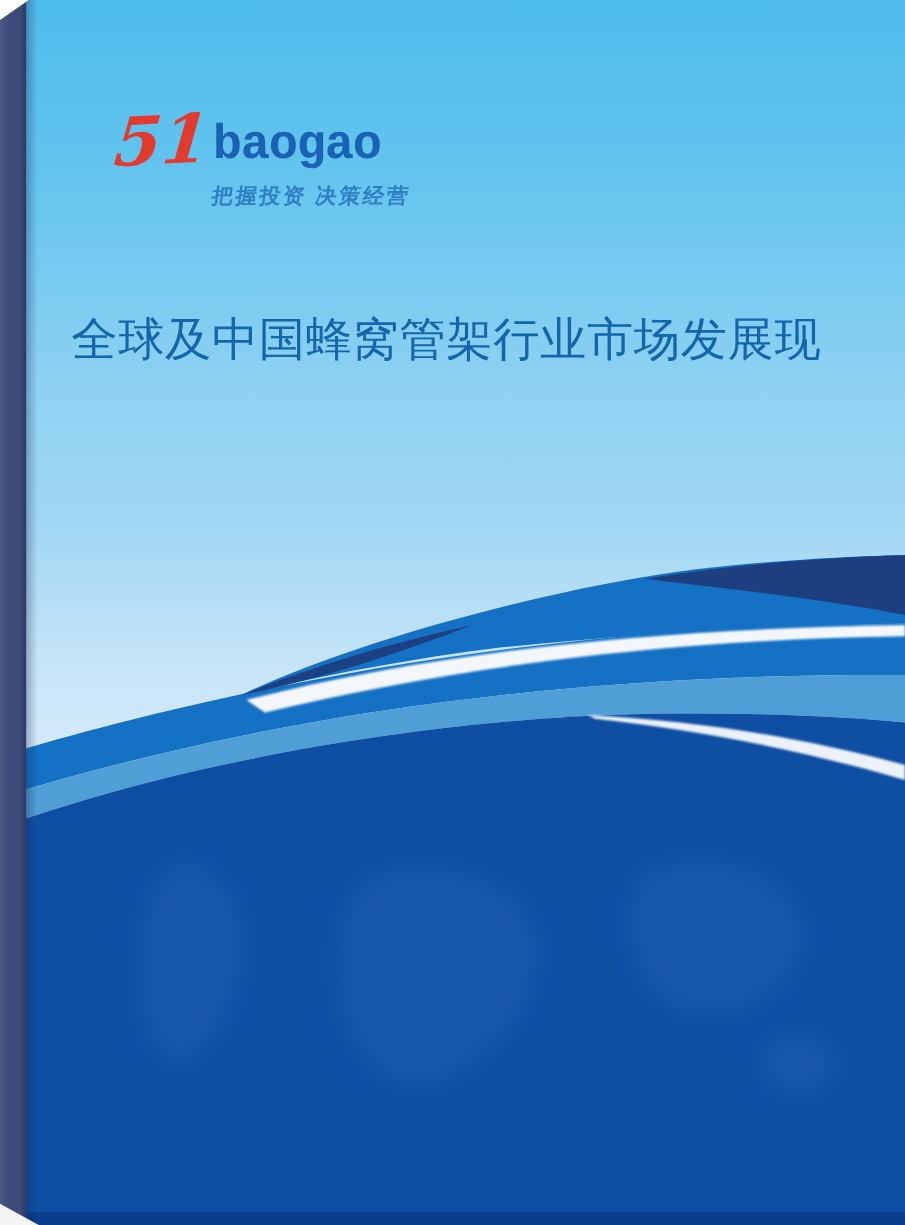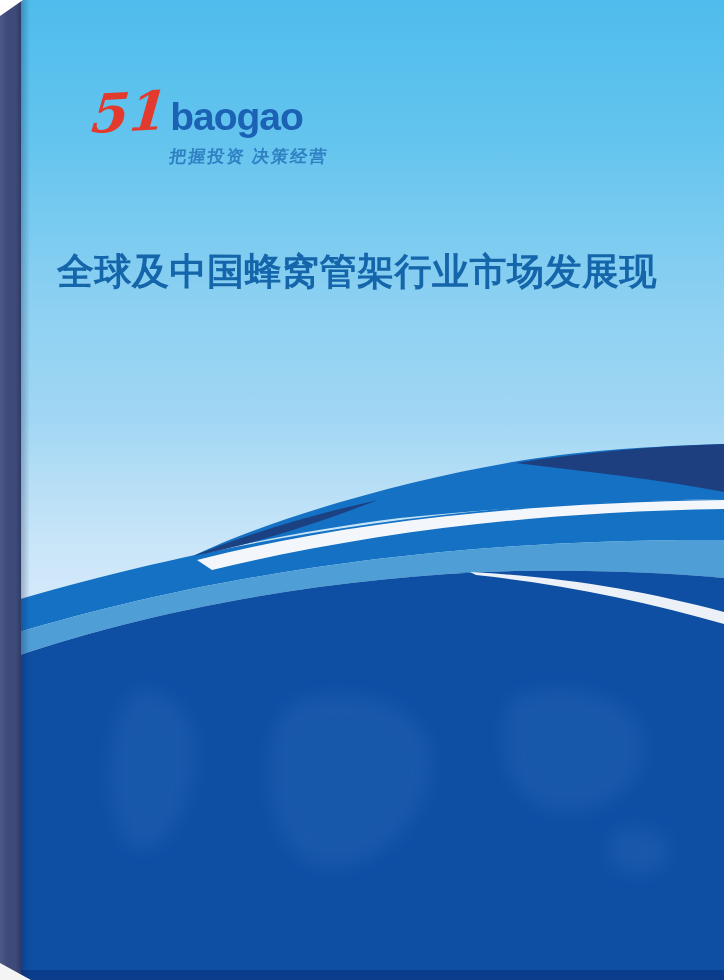--- a/index.html
+++ b/index.html
@@ -49,35 +49,35 @@
   .logo{position:absolute;left:92px;top:88px;}
   .logo-row{display:flex;align-items:flex-end;}
   .logo-prefix{
     font-family:"DejaVu Serif", serif;
     font-style:italic;font-weight:700;font-size:54px;line-height:0.92;
     color:var(--logo-red);
     display:inline-block;transform:skewX(-8deg) rotate(-3deg);
     margin-right:3px;
   }
   .logo-name{
-    font-family:Liberation Sans, sans-serif;
+    font-family:Liberation Mono, monospace;
     font-weight:700;font-size:39px;line-height:1;letter-spacing:-1px;
     color:var(--logo-blue);
     position:relative;top:-2px;
   }
   .logo-tagline{
     margin-left:76px;margin-top:7px;
     font-size:17px;font-weight:700;letter-spacing:2px;
     color:var(--tagline-blue);
     transform:skewX(-8deg);transform-origin:left bottom;
     white-space:nowrap;
   }
   .title{
     position:absolute;left:57px;top:247px;margin:0;
-    font-size:37px;line-height:50px;font-weight:700;letter-spacing:0.5px;
+    font-size:37px;line-height:50px;font-weight:400;letter-spacing:0.5px;
     color:var(--title-blue);
     white-space:nowrap;
     text-align:center;
   }
   .title .tl{display:block;}
 </style>
 </head>
 <body>
 
 <div class="page">

